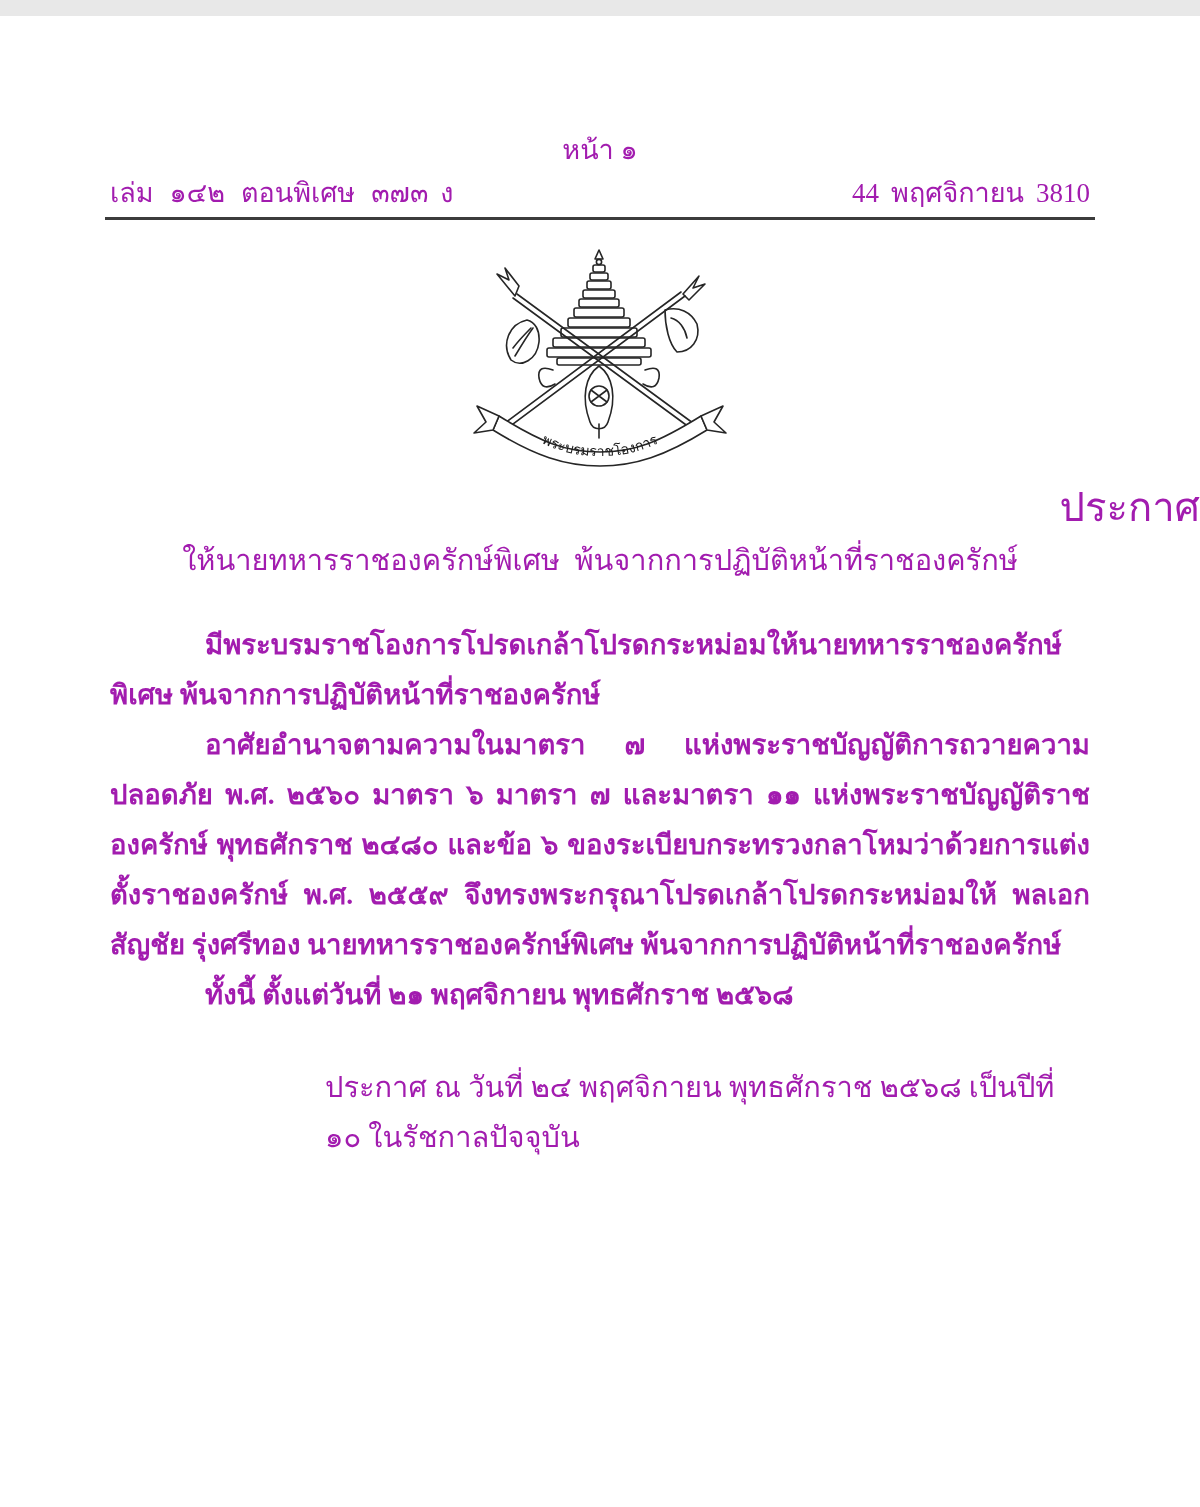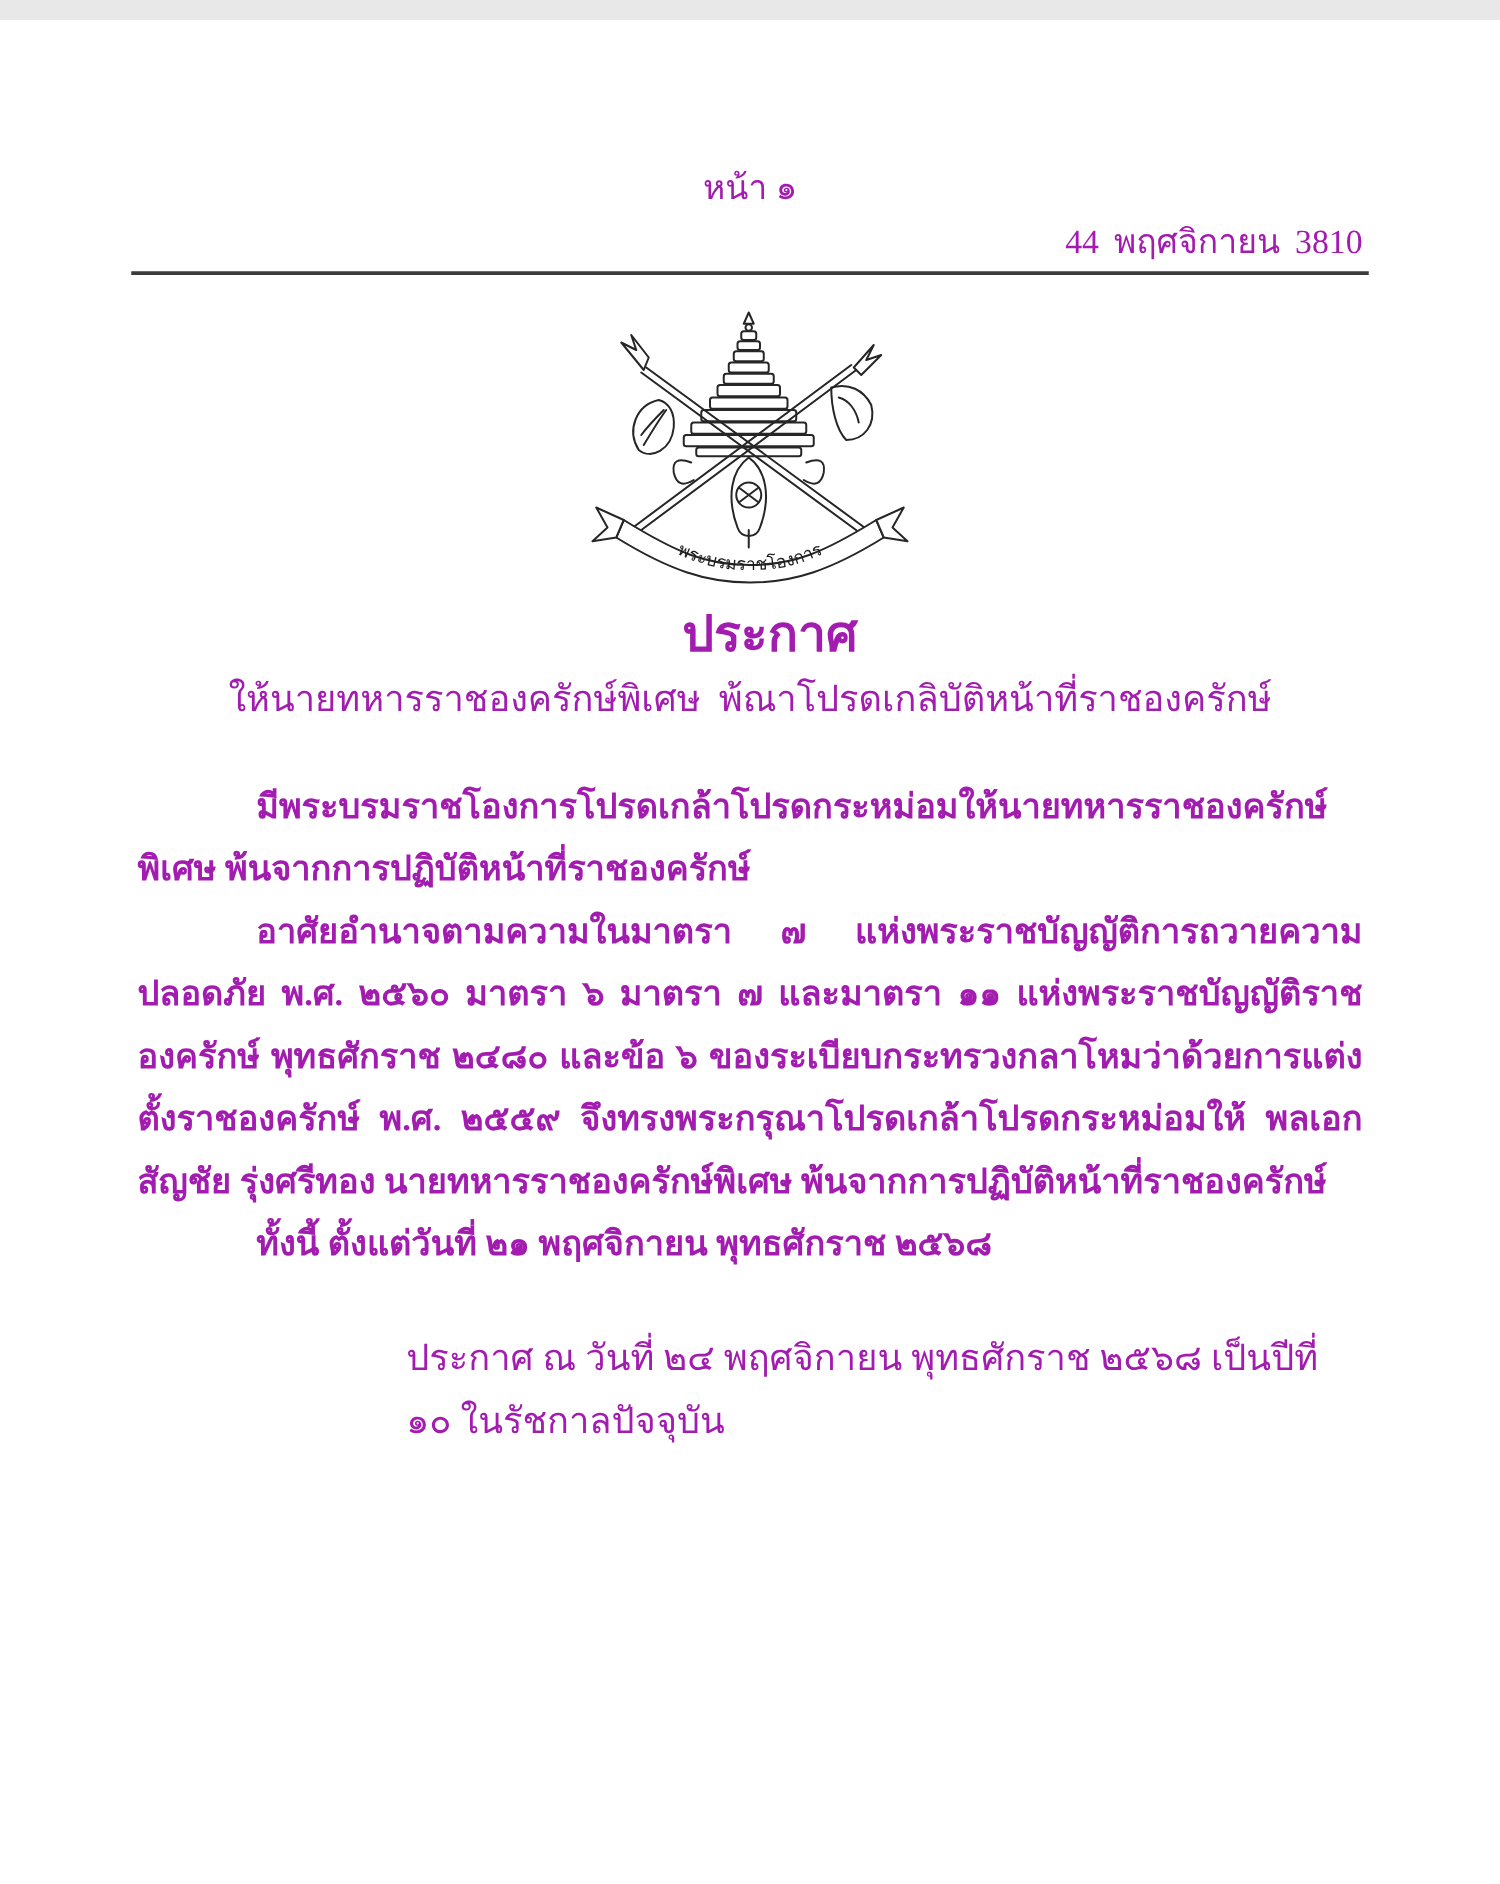--- a/index.html
+++ b/index.html
@@ -39,24 +39,24 @@
     height: 0;
   }
   .emblem-wrap {
     margin: 28px auto 0 auto;
     width: 262px;
     height: 222px;
   }
   .emblem-wrap svg { display: block; width: 100%; height: 100%; }
   .doc-title {
     margin-top: 12px;
-    text-align: center;
+    text-align: right;
     font-size: 40px;
     line-height: 52px;
-    font-weight: bold;
+    font-weight: normal;
     padding-left: 32px;
   }
   .doc-subtitle {
     margin-top: 6px;
     text-align: center;
     font-size: 29px;
     line-height: 40px;
     white-space: pre;
   }
   .body-text {
@@ -80,20 +80,23 @@
   }
 </style>
 </head>
 <body>
 
 <div class="page">
 
   <div class="page-label">หน้า ๑</div>
 
   <div class="header-row">
+    <span class="header-left">
+      <span>เล่ม</span><span class="hgap"></span><span>๑๔๒</span><span class="hgap"></span><span>ตอนพิเศษ</span><span class="hgap"></span><span>๓๗๓</span><span class="hgap2"></span><span>ง</span>
+    </span>
     <span class="header-right">
       <span>44</span><span class="hgap2"></span><span>พฤศจิกายน</span><span class="hgap2"></span><span>3810</span>
     </span>
   </div>
 
   <hr class="rule">
 
   <div class="emblem-wrap">
     <svg viewBox="0 0 262 222" xmlns="http://www.w3.org/2000/svg">
       <g fill="none" stroke="#262626" stroke-width="1.6" stroke-linejoin="round" stroke-linecap="round">
@@ -148,21 +151,21 @@
           <path id="bannerPath" d="M42,180 C84,202 100,208 131,208 C162,208 178,202 220,180" stroke="none"></path>
         </g>
       </g>
       <text font-size="14" fill="#1c1c1c" font-family="Liberation Serif, DejaVu Serif, serif">
         <textPath href="#bannerPath" startOffset="50%" text-anchor="middle">พระบรมราชโองการ</textPath>
       </text>
     </svg>
   </div>
 
   <div class="doc-title">ประกาศ</div>
-  <div class="doc-subtitle">ให้นายทหารราชองครักษ์พิเศษ  พ้ณาโปรดเกลิบัติหน้าที่ราชองครักษ์</div>
+  <div class="doc-subtitle">ให้นายทหารราชองครักษ์พิเศษ  พ้นจากการปฏิบัติหน้าที่ราชองครักษ์</div>
 
   <div class="body-text">
     <p>มีพระบรมราชโองการโปรดเกล้าโปรดกระหม่อมให้นายทหารราชองครักษ์พิเศษ พ้นจากการปฏิบัติหน้าที่ราชองครักษ์</p>
     <p>อาศัยอำนาจตามความในมาตรา ๗ แห่งพระราชบัญญัติการถวายความปลอดภัย พ.ศ. ๒๕๖๐ มาตรา ๖ มาตรา ๗ และมาตรา ๑๑ แห่งพระราชบัญญัติราชองครักษ์ พุทธศักราช ๒๔๘๐ และข้อ ๖ ของระเบียบกระทรวงกลาโหมว่าด้วยการแต่งตั้งราชองครักษ์ พ.ศ. ๒๕๕๙ จึงทรงพระกรุณาโปรดเกล้าโปรดกระหม่อมให้ พลเอก สัญชัย รุ่งศรีทอง นายทหารราชองครักษ์พิเศษ พ้นจากการปฏิบัติหน้าที่ราชองครักษ์</p>
     <p class="no-justify">ทั้งนี้ ตั้งแต่วันที่ ๒๑ พฤศจิกายน พุทธศักราช ๒๕๖๘</p>
   </div>
 
   <div class="proclamation">ประกาศ ณ วันที่ ๒๔ พฤศจิกายน พุทธศักราช ๒๕๖๘ เป็นปีที่ ๑๐ ในรัชกาลปัจจุบัน</div>
 
 </div>

